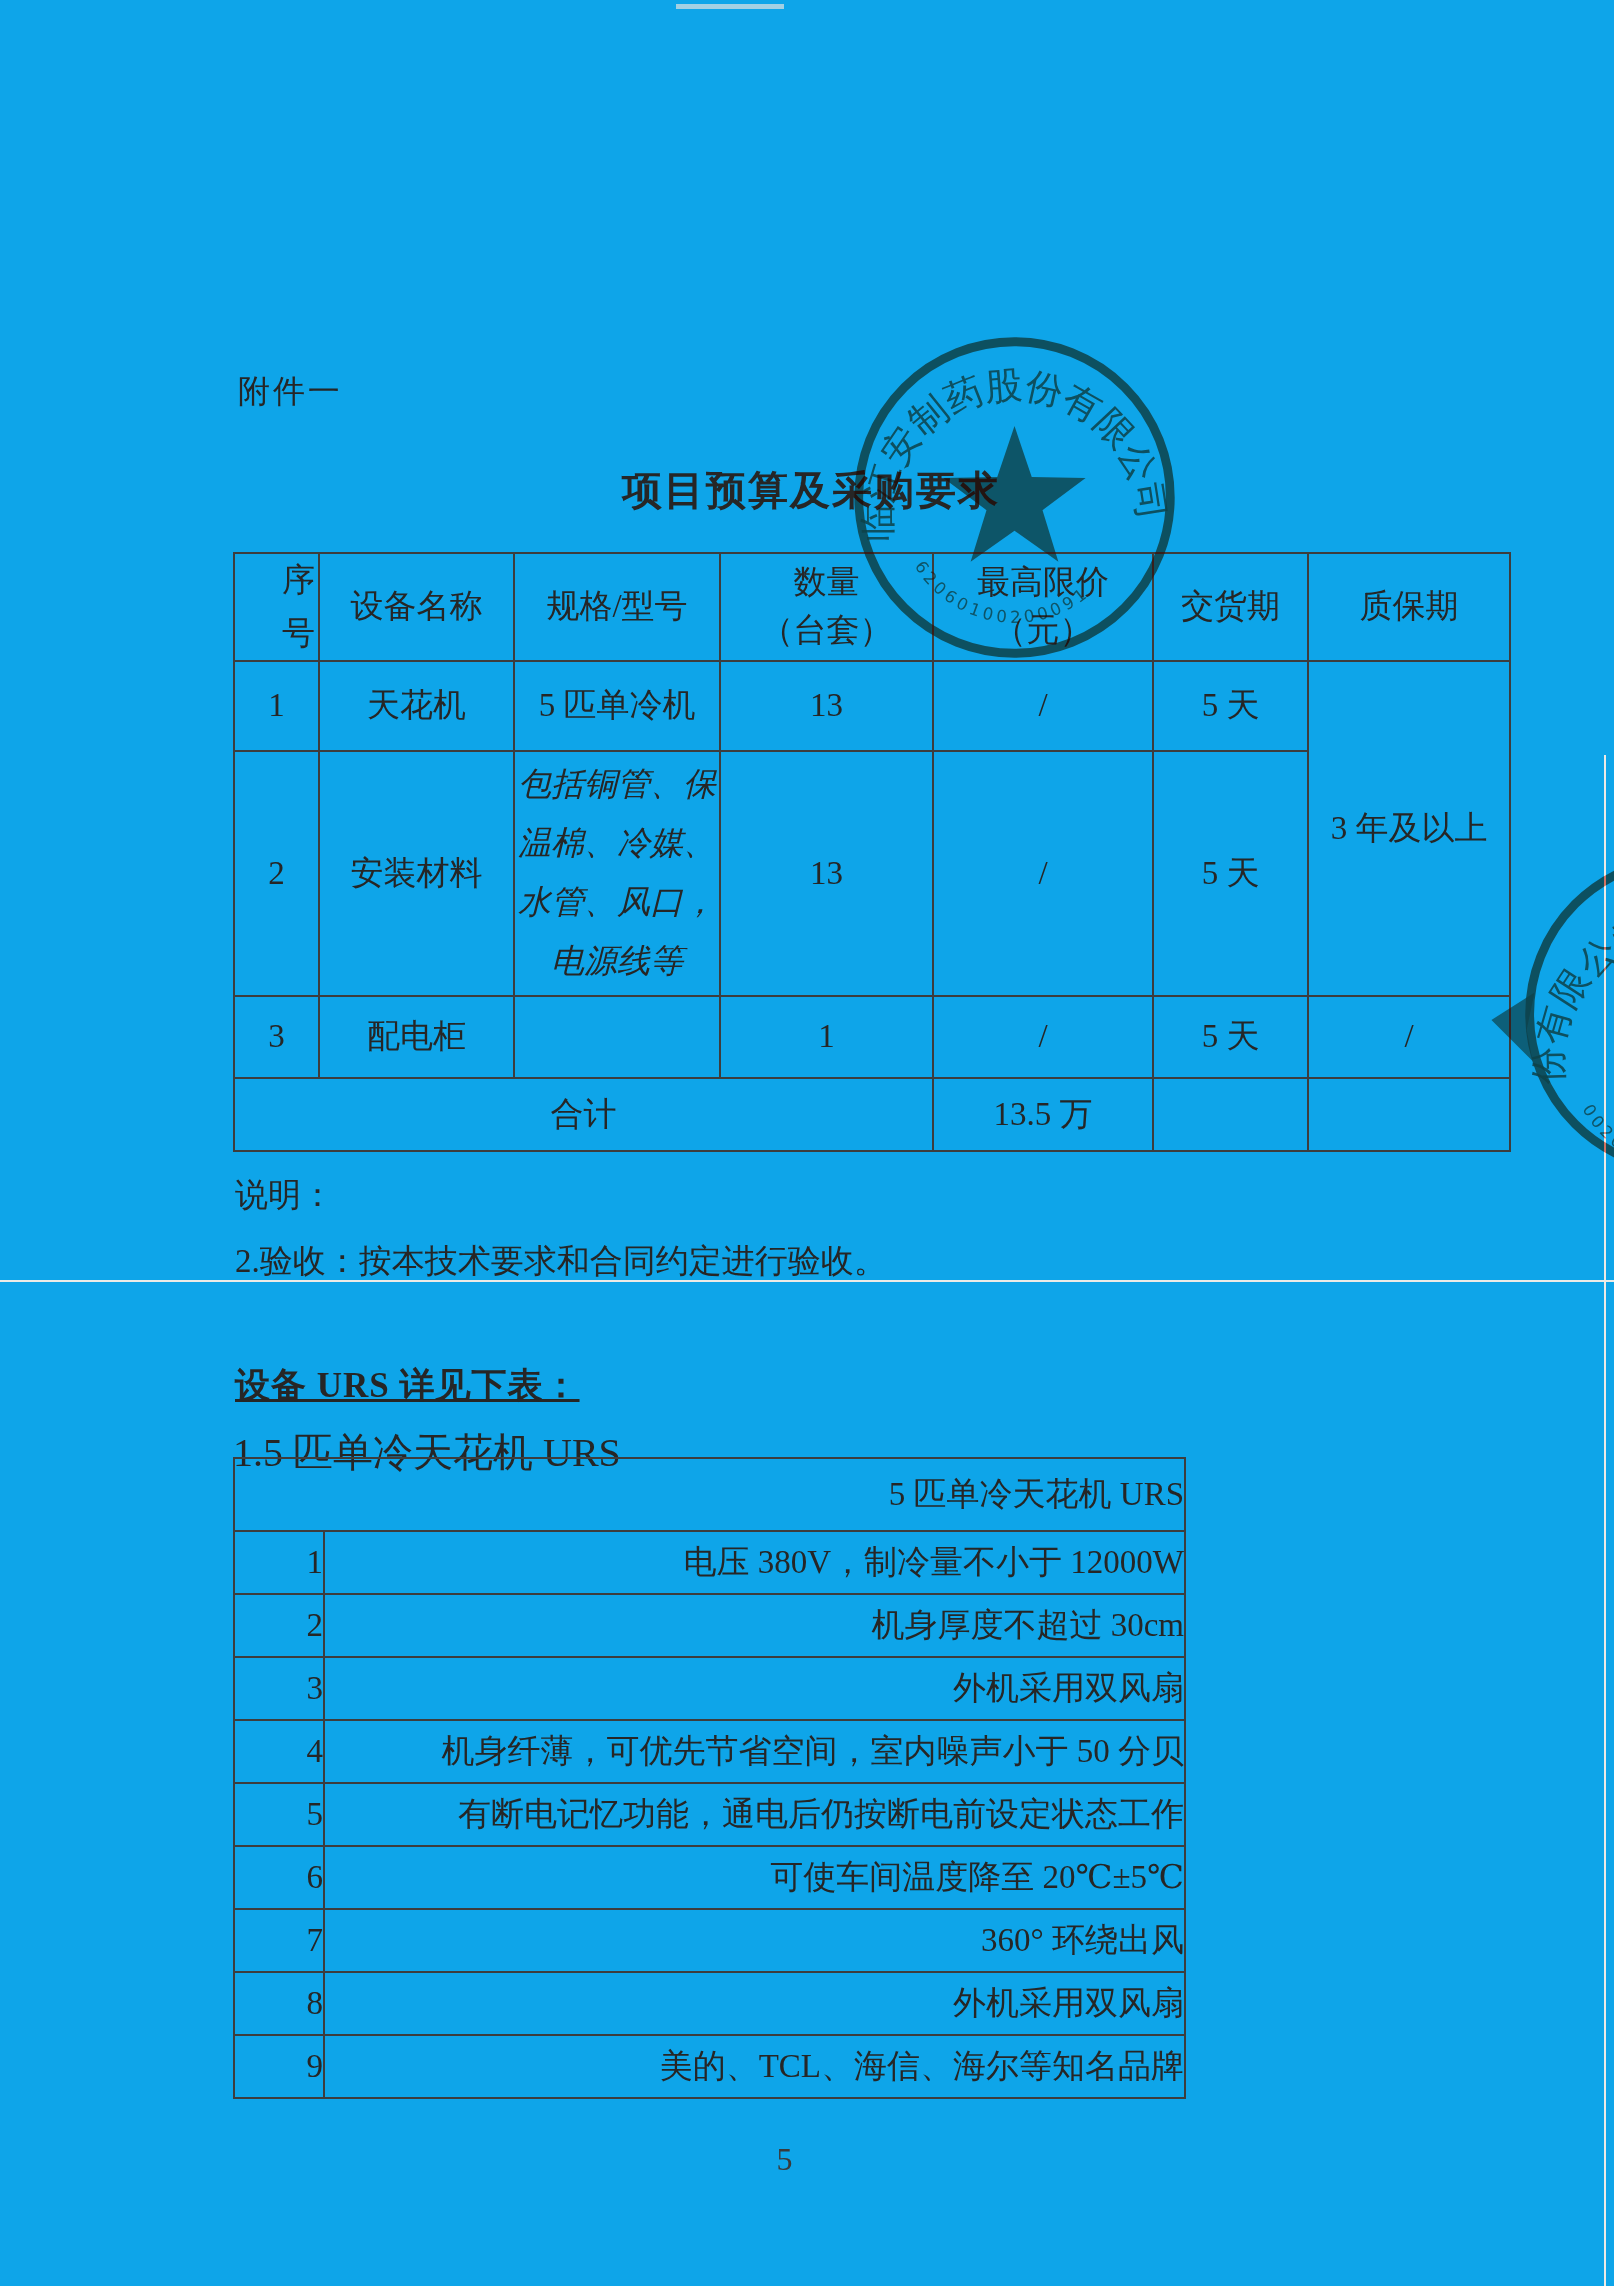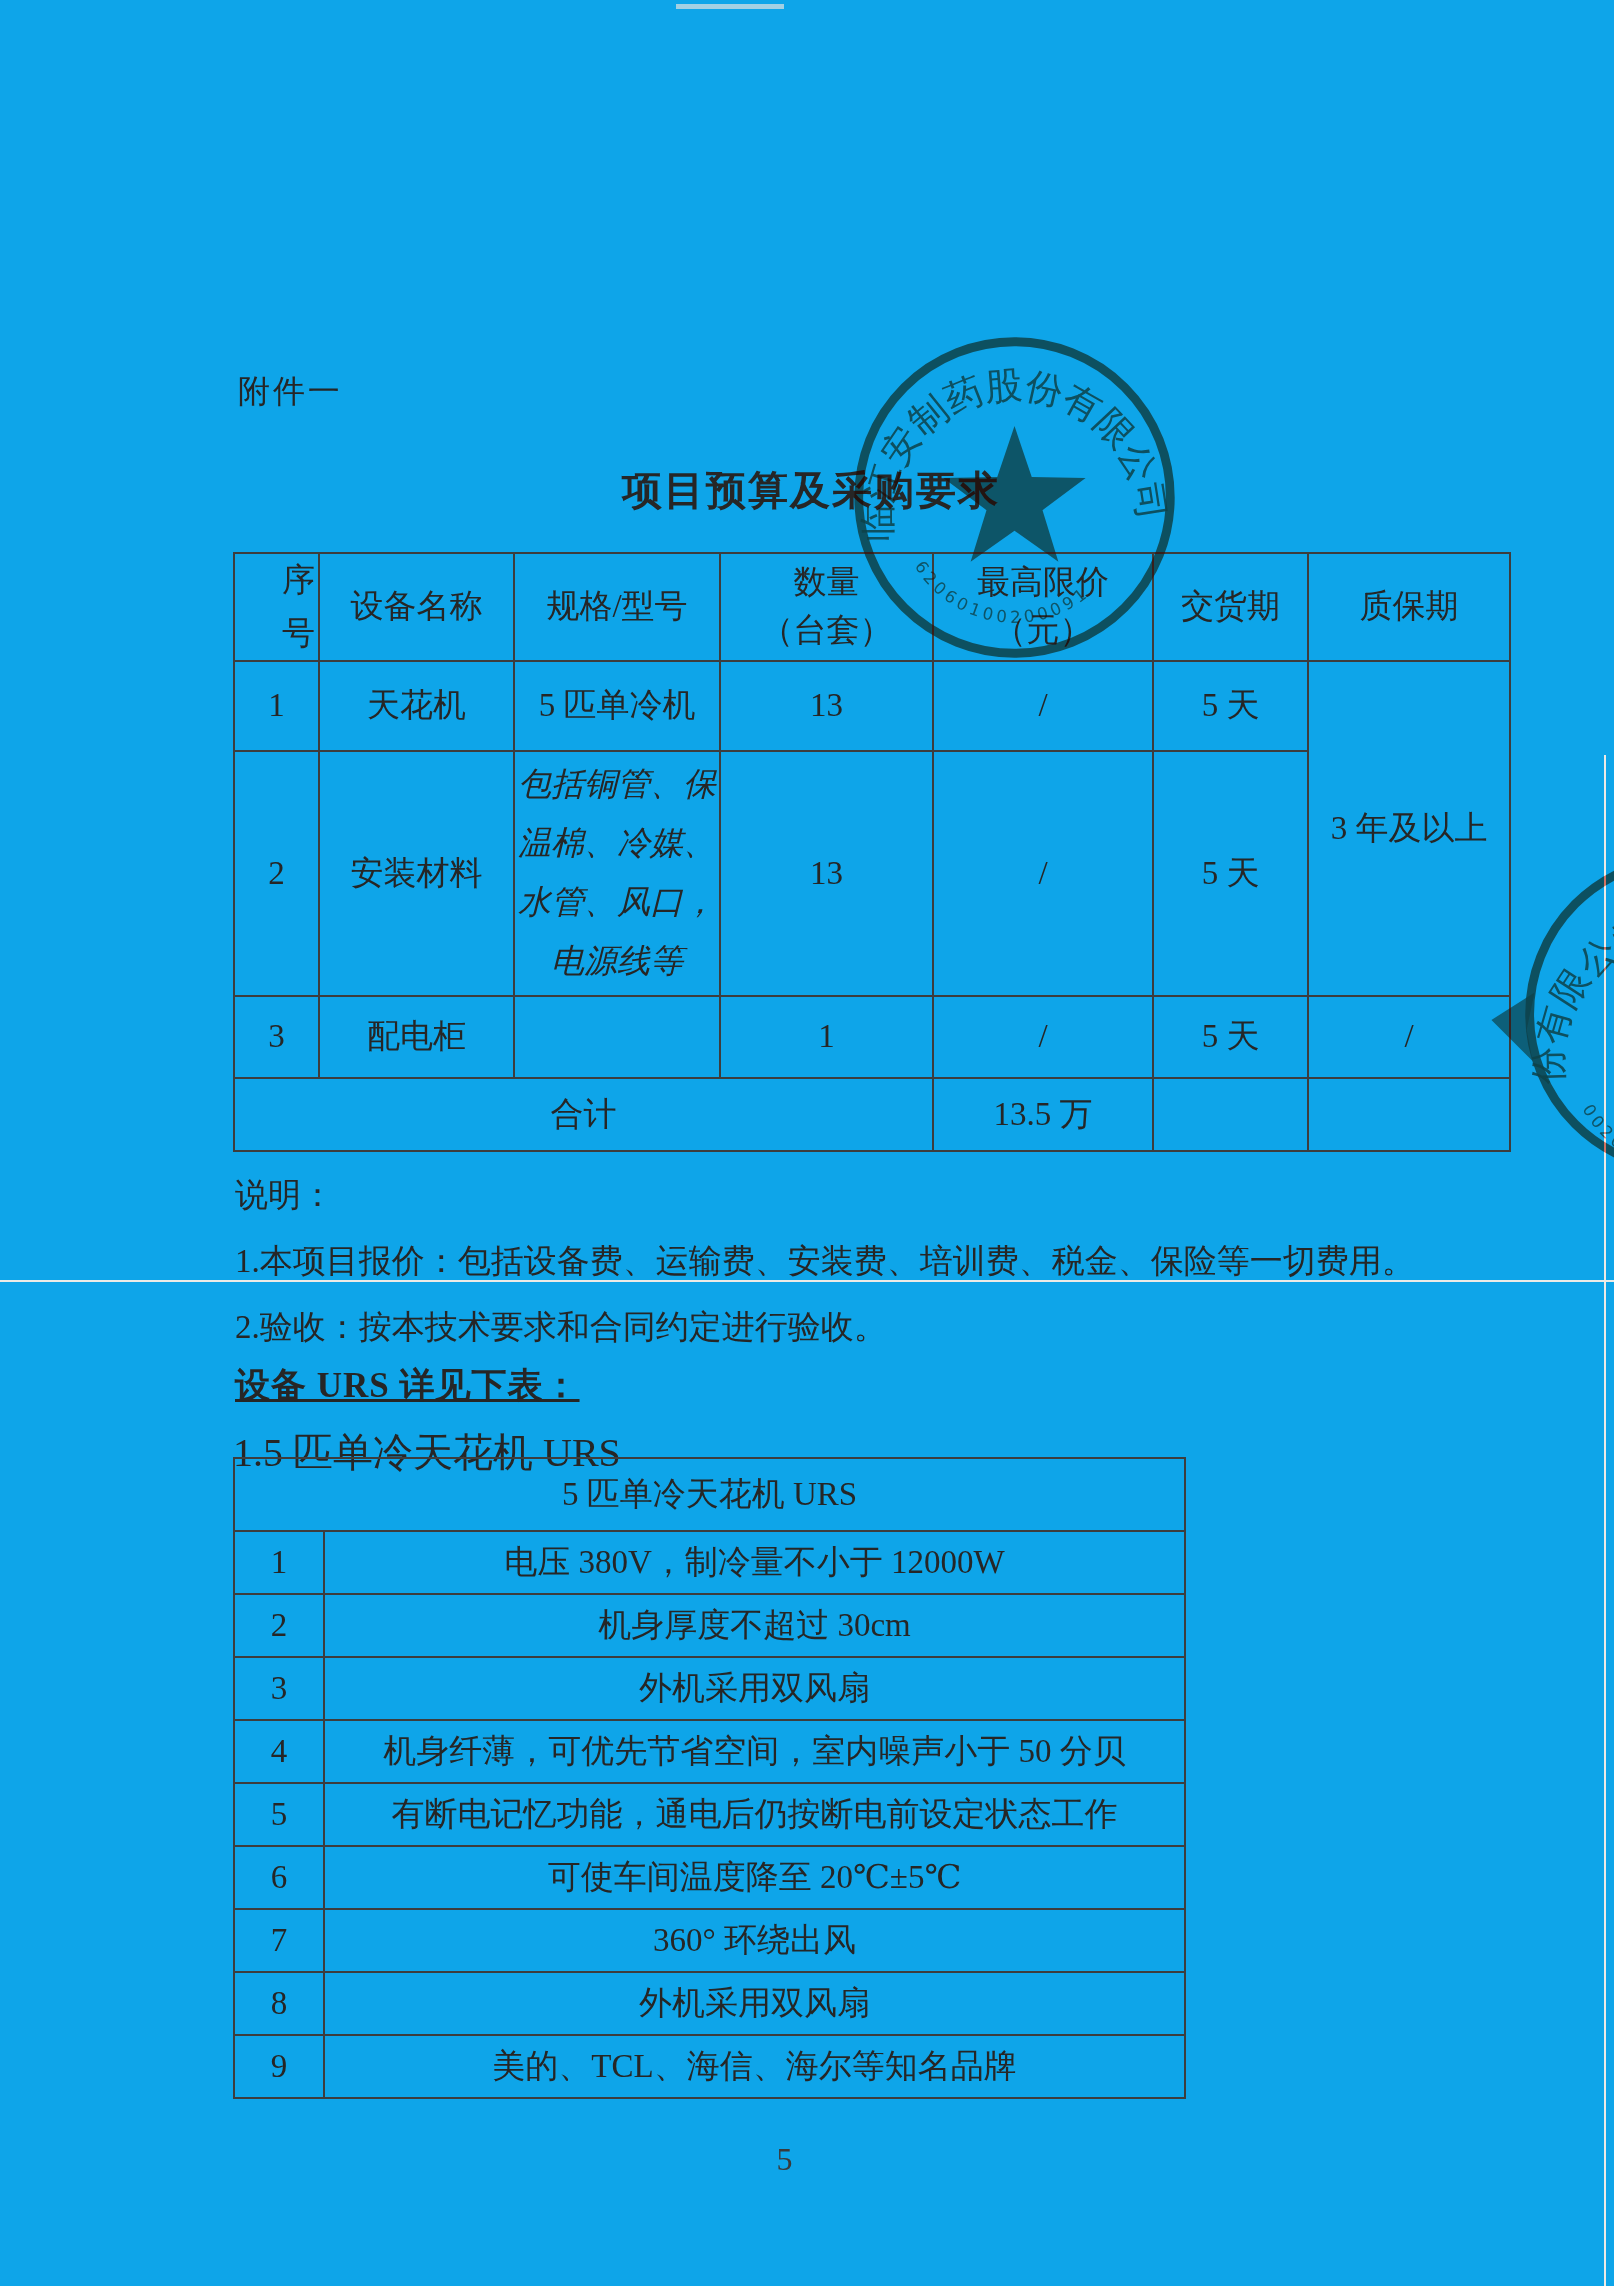--- a/index.html
+++ b/index.html
@@ -23,21 +23,21 @@
     text-align:center;vertical-align:middle;
     padding:0;overflow:hidden;
   }
   .budget-table{border:2.9px solid #383838;}
   .hdr{font-size:34px;line-height:1.45;}
   .seq-head{display:inline-block;max-width:1.1em;word-break:break-all;line-height:1.6;margin-left:44px;}
   .spec-multiline{line-height:59px;text-align:left;padding:0 7.8px 0 13.7px;font-style:italic;}
   .urs-table{left:233px;top:1457px;width:951px;border:2.9px solid #383838;}
   .urs-table td,.urs-table th{
     border:2px solid #3d3d3d;font-size:33px;font-weight:normal;
-    text-align:center;vertical-align:middle;padding:8px;overflow:hidden;
+    text-align:right;vertical-align:middle;padding:0;overflow:hidden;
   }
   .urs-text{text-align:left;padding-left:25.5px;}
   .notes{left:235px;top:1162px;width:1225px;font-size:33px;line-height:66px;}
   .urs-intro{left:235px;top:1362px;font-size:35px;font-weight:bold;letter-spacing:1px;text-decoration:underline;}
   .urs-item-label{left:233px;top:1425px;font-size:40px;}
   .page-number{left:755px;top:2141px;width:59px;text-align:center;font-size:32px;color:#3a3a3a;}
   .stamp{mix-blend-mode:multiply;opacity:0.92;}
   .seam-line{left:0;top:1280px;width:1614px;height:2px;background:#ebebe7;}
   .edge-line{left:1604px;top:755px;width:2px;height:1532px;background:#edeae5;}
   .top-smudge{left:676px;top:3.9px;width:108px;height:4.9px;background:#e2e2e0;opacity:.7;}
@@ -111,21 +111,20 @@
       <td colspan="4">合计</td>
       <td>13.5 万</td>
       <td></td>
       <td></td>
     </tr>
   </tbody>
     </table>
 
   <div class="abs notes">
     <div>说明：</div>
-    <div>1.本项目报价：包括设备费、运输费、安装费、培训费、税金、保险等一切费用。</div>
     <div>2.验收：按本技术要求和合同约定进行验收。</div>
   </div>
 
   <div class="abs urs-intro">设备 URS 详见下表：</div>
   <div class="abs urs-item-label">1.5 匹单冷天花机 URS</div>
 
   <table class="abs urs-table">
     <colgroup>
         <col style="width:90px">
         <col style="width:861px">

